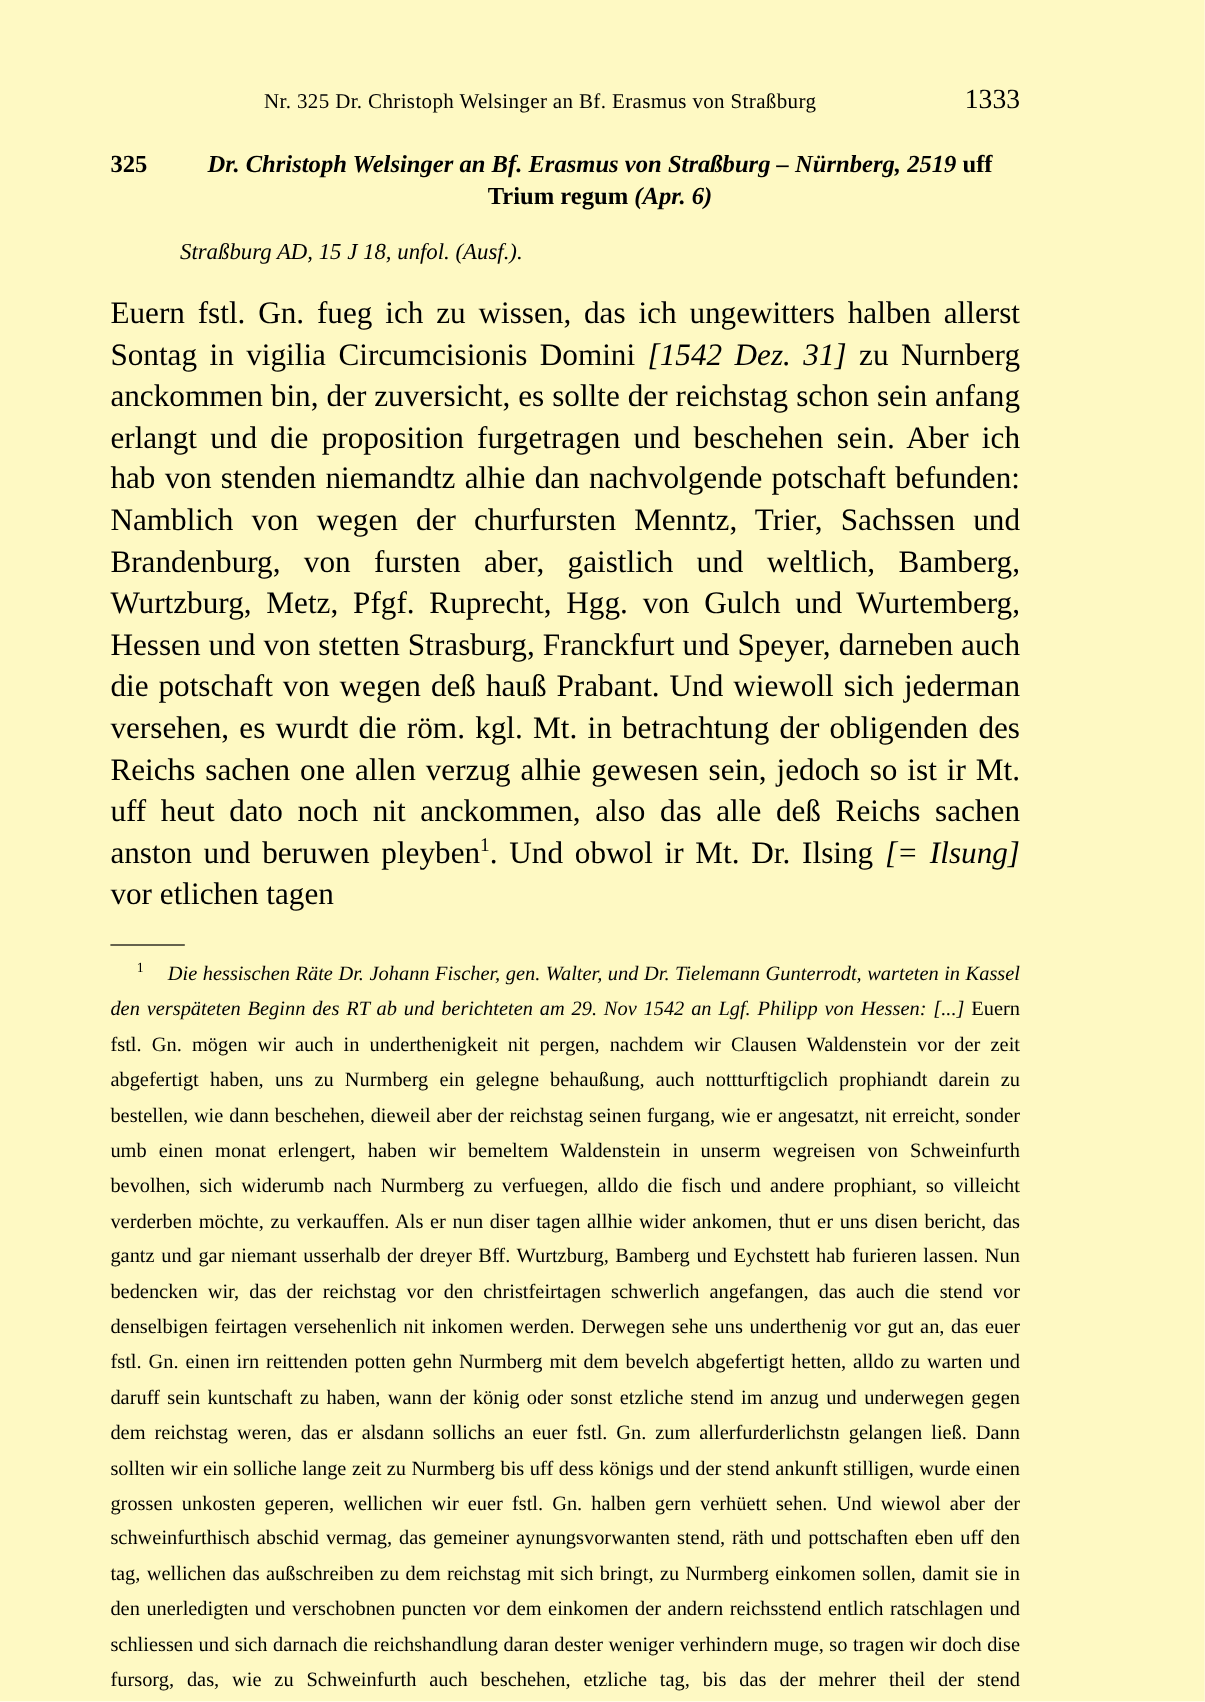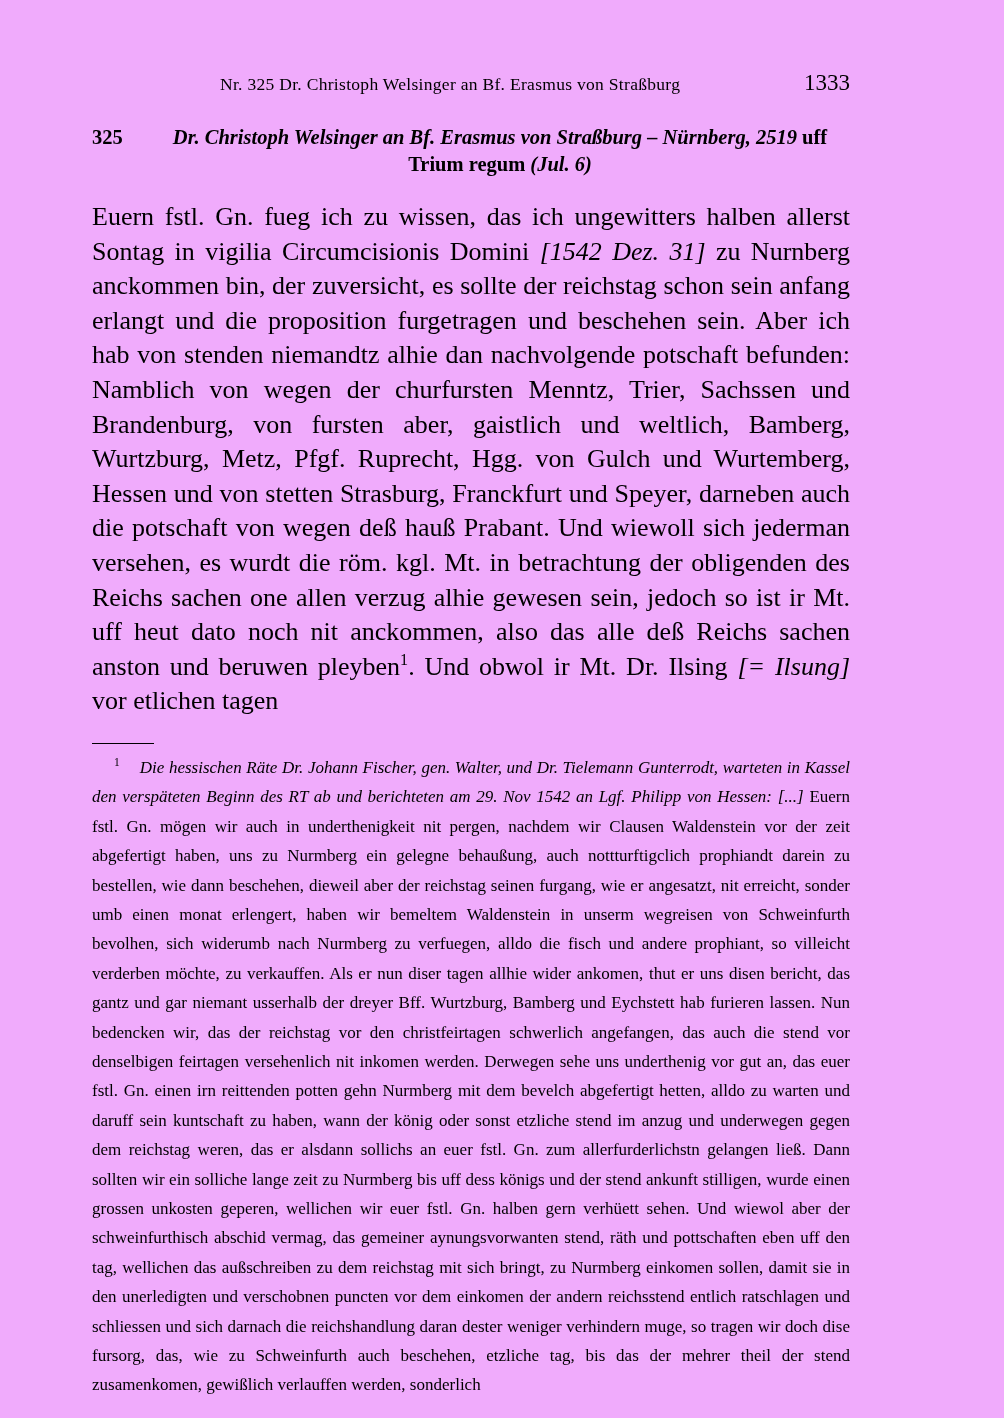--- a/index.html
+++ b/index.html
@@ -9,21 +9,21 @@
   }
   body {
     font-family: "Liberation Serif", "DejaVu Serif", serif;
     color: #000000;
   }
   .page {
     position: relative;
     width: 1004px;
     height: 1418px;
     margin: 0 auto;
-    background: #f0abfc;
+    background: #fef9c3;
     overflow: hidden;
     text-decoration: underline;
   }
   .content {
     position: absolute;
     left: 92px;
     top: 0;
     width: 758px;
   }
 
@@ -136,23 +136,24 @@
 
 <div class="page">
   <div class="content">
 
     <div class="running-head">
       <span class="running-head-title">Nr. 325 Dr. Christoph Welsinger an Bf. Erasmus von Straßburg</span>
       <span class="running-head-pageno">1333</span>
     </div>
 
     <div class="doc-heading">
-      <span class="doc-number">325</span><span class="doc-title-main">Dr. Christoph Welsinger an Bf. Erasmus von Straßburg – Nürnberg, 2519</span><span class="doc-title-roman"> <span>uff Trium regum</span> </span><span class="doc-title-date">(Jul. 6)</span>
+      <span class="doc-number">325</span><span class="doc-title-main">Dr. Christoph Welsinger an Bf. Erasmus von Straßburg – Nürnberg, 2519</span><span class="doc-title-roman"> <span>uff Trium regum</span> </span><span class="doc-title-date">(Apr. 6)</span>
     </div>
 
+    <div class="source-line">Straßburg AD, 15 J 18, unfol. (Ausf.).</div>
 
     <div class="body-text">
       <span>Euern fstl. Gn. fueg ich zu wissen, das ich ungewitters halben allerst Sontag in vigilia Circumcisionis Domini </span><span class="ital">[1542 Dez. 31]</span><span> zu Nurnberg anckommen bin, der zuversicht, es sollte der reichstag schon sein anfang erlangt und die proposition furgetragen und beschehen sein. Aber ich hab von stenden niemandtz alhie dan nachvolgende potschaft befunden: Namblich von wegen der churfursten Menntz, Trier, Sachssen und Brandenburg, von fursten aber, gaistlich und weltlich, Bamberg, Wurtzburg, Metz, Pfgf. Ruprecht, Hgg. von Gulch und Wurtemberg, Hessen und von stetten Strasburg, Franckfurt und Speyer, darneben auch die potschaft von wegen deß hauß Prabant. Und wiewoll sich jederman versehen, es wurdt die röm. kgl. Mt. in betrachtung der obligenden des Reichs sachen one allen verzug alhie gewesen sein, jedoch so ist ir Mt. uff heut dato noch nit anckommen, also das alle deß Reichs sachen anston und beruwen pleyben</span><sup class="fn-ref">1</sup><span>. Und obwol ir Mt. Dr. Ilsing </span><span class="ital">[= Ilsung]</span><span> vor etlichen tagen</span>
     </div>
 
     <div class="footnote-block">
       <div class="footnote-rule"></div>
       <div class="footnote">
         <span class="footnote-marker">1</span><span class="ital">Die hessischen Räte Dr. Johann Fischer, gen. Walter, und Dr. Tielemann Gunterrodt, warteten in Kassel den verspäteten Beginn des RT ab und berichteten am 29. Nov 1542 an Lgf. Philipp von Hessen: [...]</span><span> Euern fstl. Gn. mögen wir auch in underthenigkeit nit pergen, nachdem wir Clausen Waldenstein vor der zeit abgefertigt haben, uns zu Nurmberg ein gelegne behaußung, auch nottturftigclich prophiandt darein zu bestellen, wie dann beschehen, dieweil aber der reichstag seinen furgang, wie er angesatzt, nit erreicht, sonder umb einen monat erlengert, haben wir bemeltem Waldenstein in unserm wegreisen von Schweinfurth bevolhen, sich widerumb nach Nurmberg zu verfuegen, alldo die fisch und andere prophiant, so villeicht verderben möchte, zu verkauffen. Als er nun diser tagen allhie wider ankomen, thut er uns disen bericht, das gantz und gar niemant usserhalb der dreyer Bff. Wurtzburg, Bamberg und Eychstett hab furieren lassen. Nun bedencken wir, das der reichstag vor den christfeirtagen schwerlich angefangen, das auch die stend vor denselbigen feirtagen versehenlich nit inkomen werden. Derwegen sehe uns underthenig vor gut an, das euer fstl. Gn. einen irn reittenden potten gehn Nurmberg mit dem bevelch abgefertigt hetten, alldo zu warten und daruff sein kuntschaft zu haben, wann der könig oder sonst etzliche stend im anzug und underwegen gegen dem reichstag weren, das er alsdann sollichs an euer fstl. Gn. zum allerfurderlichstn gelangen ließ. Dann sollten wir ein solliche lange zeit zu Nurmberg bis uff dess königs und der stend ankunft stilligen, wurde einen grossen unkosten geperen, wellichen wir euer fstl. Gn. halben gern verhüett sehen. Und wiewol aber der schweinfurthisch abschid vermag, das gemeiner aynungsvorwanten stend, räth und pottschaften eben uff den tag, wellichen das außschreiben zu dem reichstag mit sich bringt, zu Nurmberg einkomen sollen, damit sie in den unerledigten und verschobnen puncten vor dem einkomen der andern reichsstend entlich ratschlagen und schliessen und sich darnach die reichshandlung daran dester weniger verhindern muge, so tragen wir doch dise fursorg, das, wie zu Schweinfurth auch beschehen, etzliche tag, bis das der mehrer theil der stend zusamenkomen, gewißlich verlauffen werden, sonderlich</span>
       </div>

